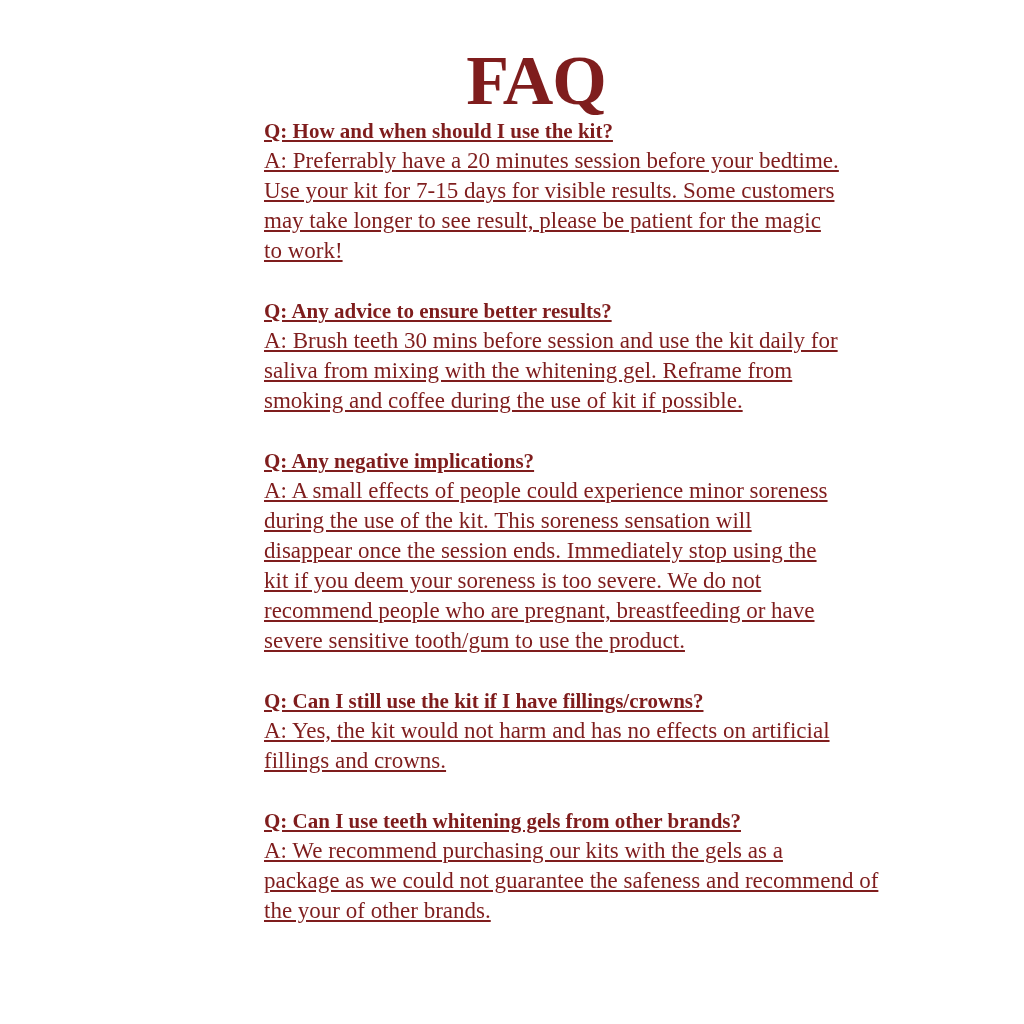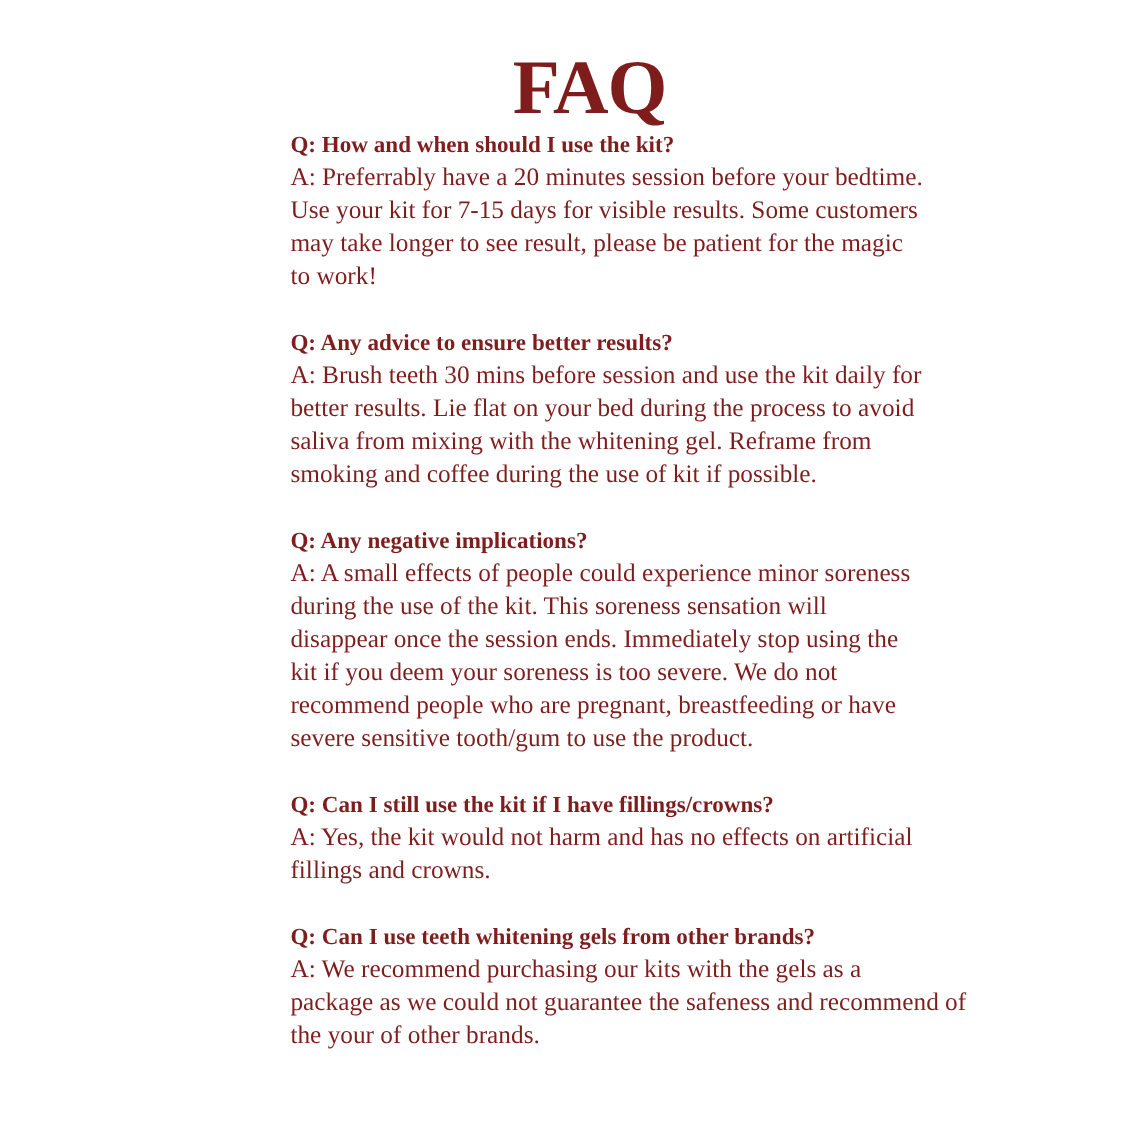--- a/index.html
+++ b/index.html
@@ -23,20 +23,21 @@
     width: 1024px;
     text-align: center;
     font-size: 70px;
     line-height: 70px;
     font-weight: bold;
     letter-spacing: -1px;
   }
   .content {
     margin-left: 240px;
     width: 600px;
+    text-decoration: underline;
   }
   .faq-section {
     margin-bottom: 30px;
   }
   .question {
     margin: 0;
     font-size: 21px;
     line-height: 30px;
     font-weight: bold;
     white-space: nowrap;
@@ -63,21 +64,20 @@
         <div class="answer-line">Use your kit for 7-15 days for visible results. Some customers</div>
         <div class="answer-line">may take longer to see result, please be patient for the magic</div>
         <div class="answer-line">to work!</div>
       </div>
     </div>
 
     <div class="faq-section">
       <p class="question">Q: Any advice to ensure better results?</p>
       <div>
         <div class="answer-line">A: Brush teeth 30 mins before session and use the kit daily for</div>
-        <div class="answer-line">better results. Lie flat on your bed during the process to avoid</div>
         <div class="answer-line">saliva from mixing with the whitening gel. Reframe from</div>
         <div class="answer-line">smoking and coffee during the use of kit if possible.</div>
       </div>
     </div>
 
     <div class="faq-section">
       <p class="question">Q: Any negative implications?</p>
       <div>
         <div class="answer-line">A: A small effects of people could experience minor soreness</div>
         <div class="answer-line">during the use of the kit. This soreness sensation will</div>

